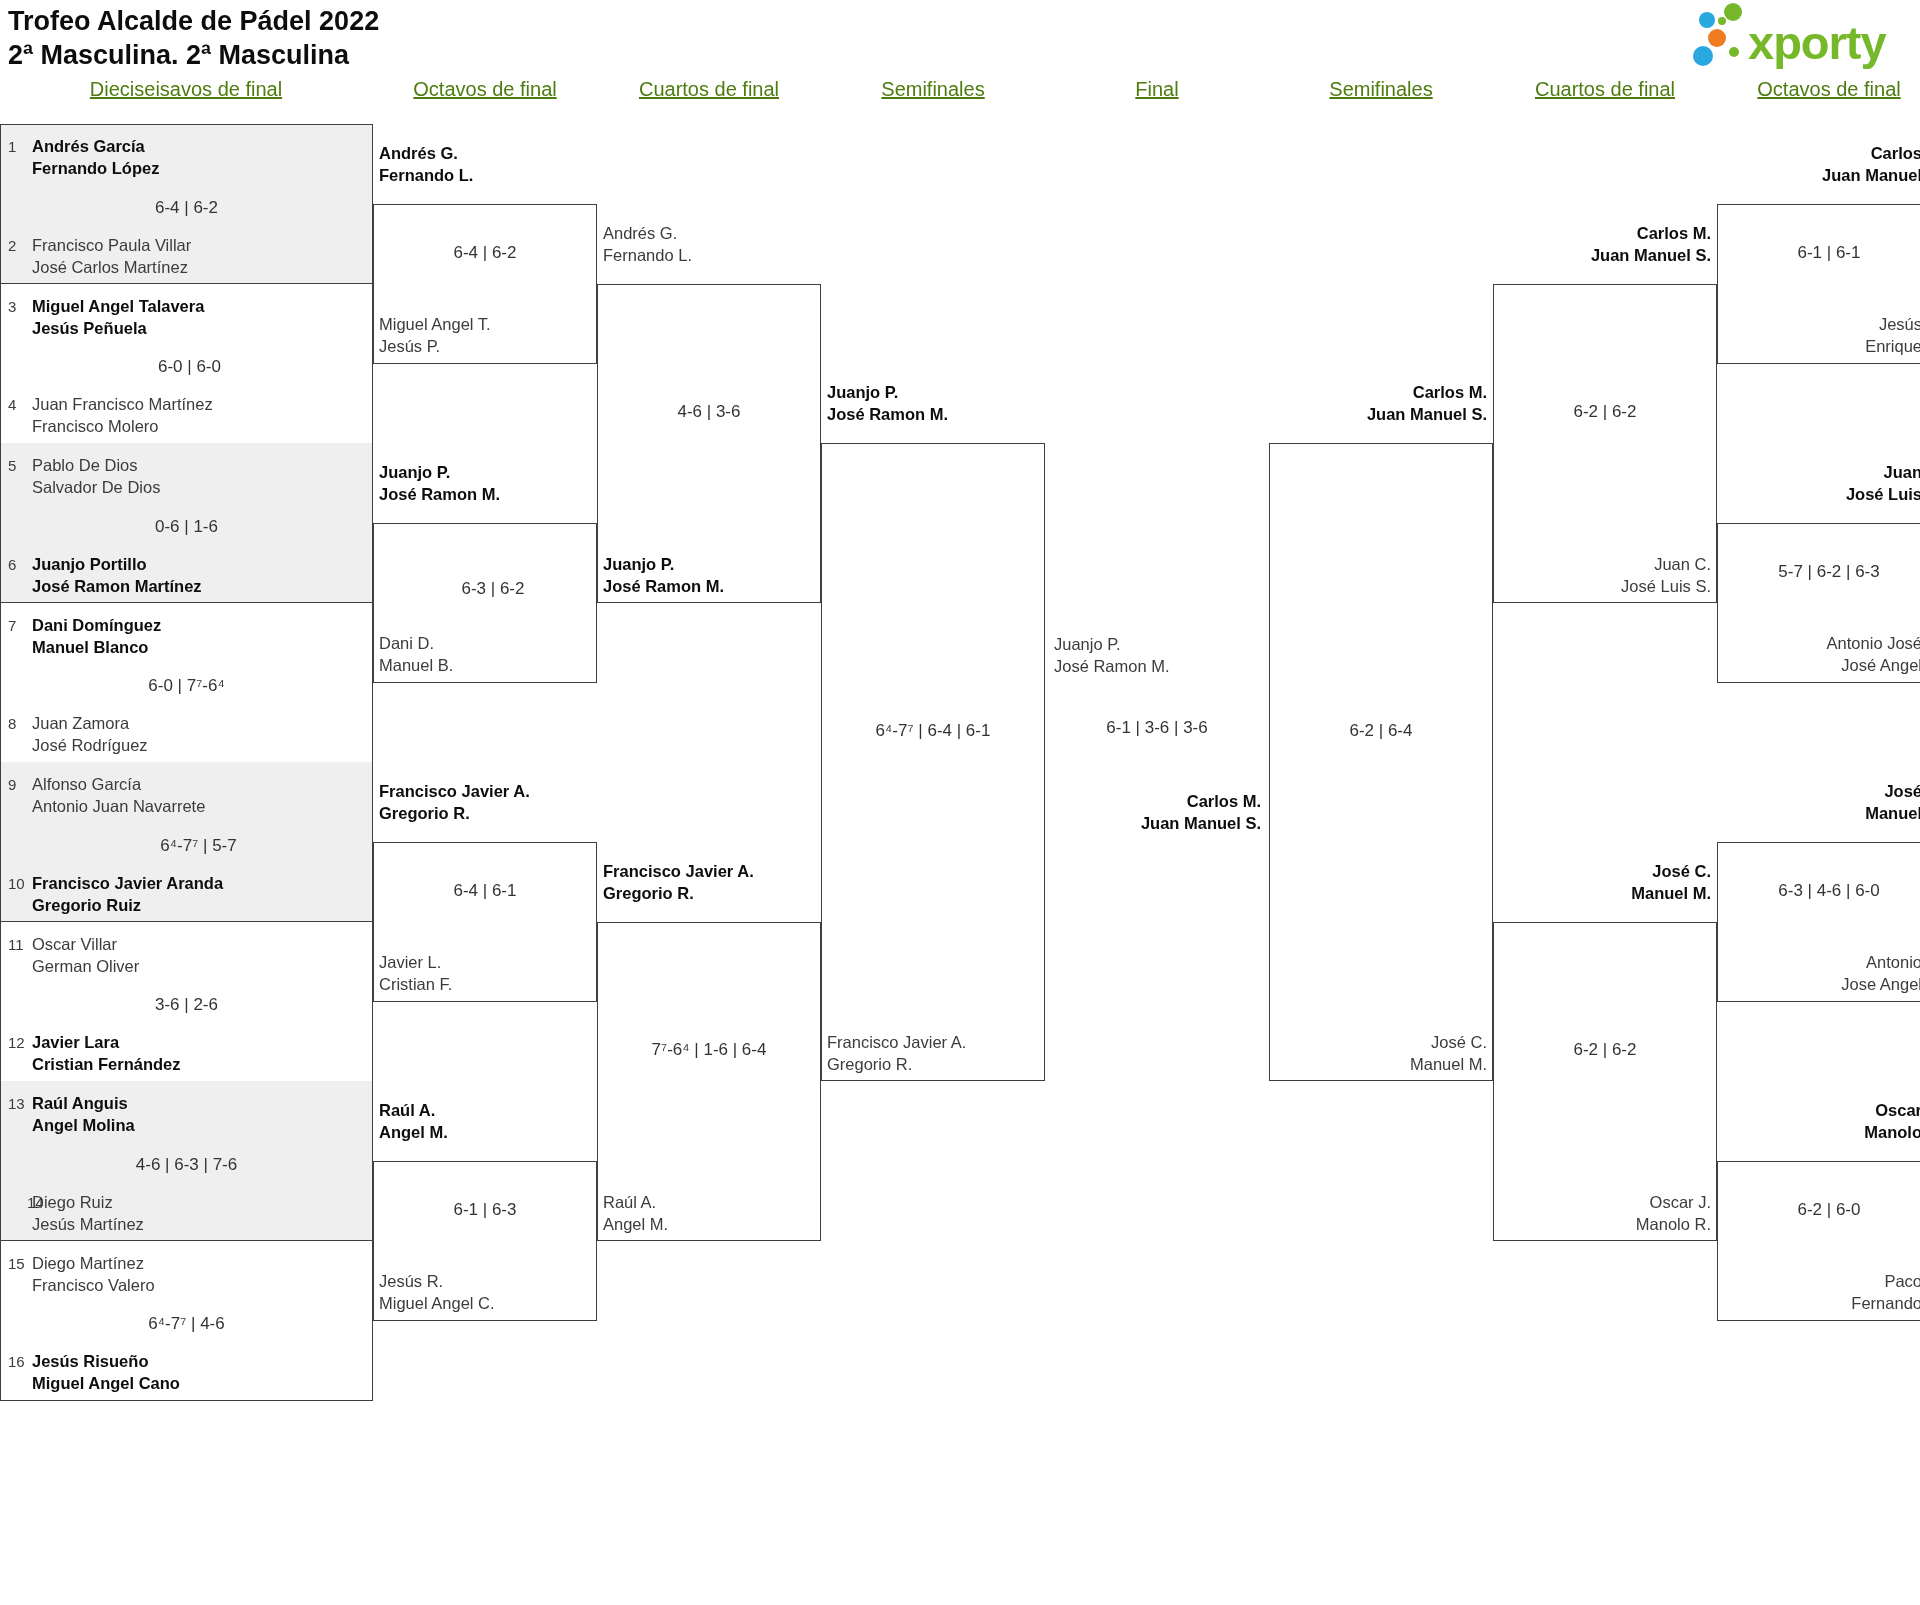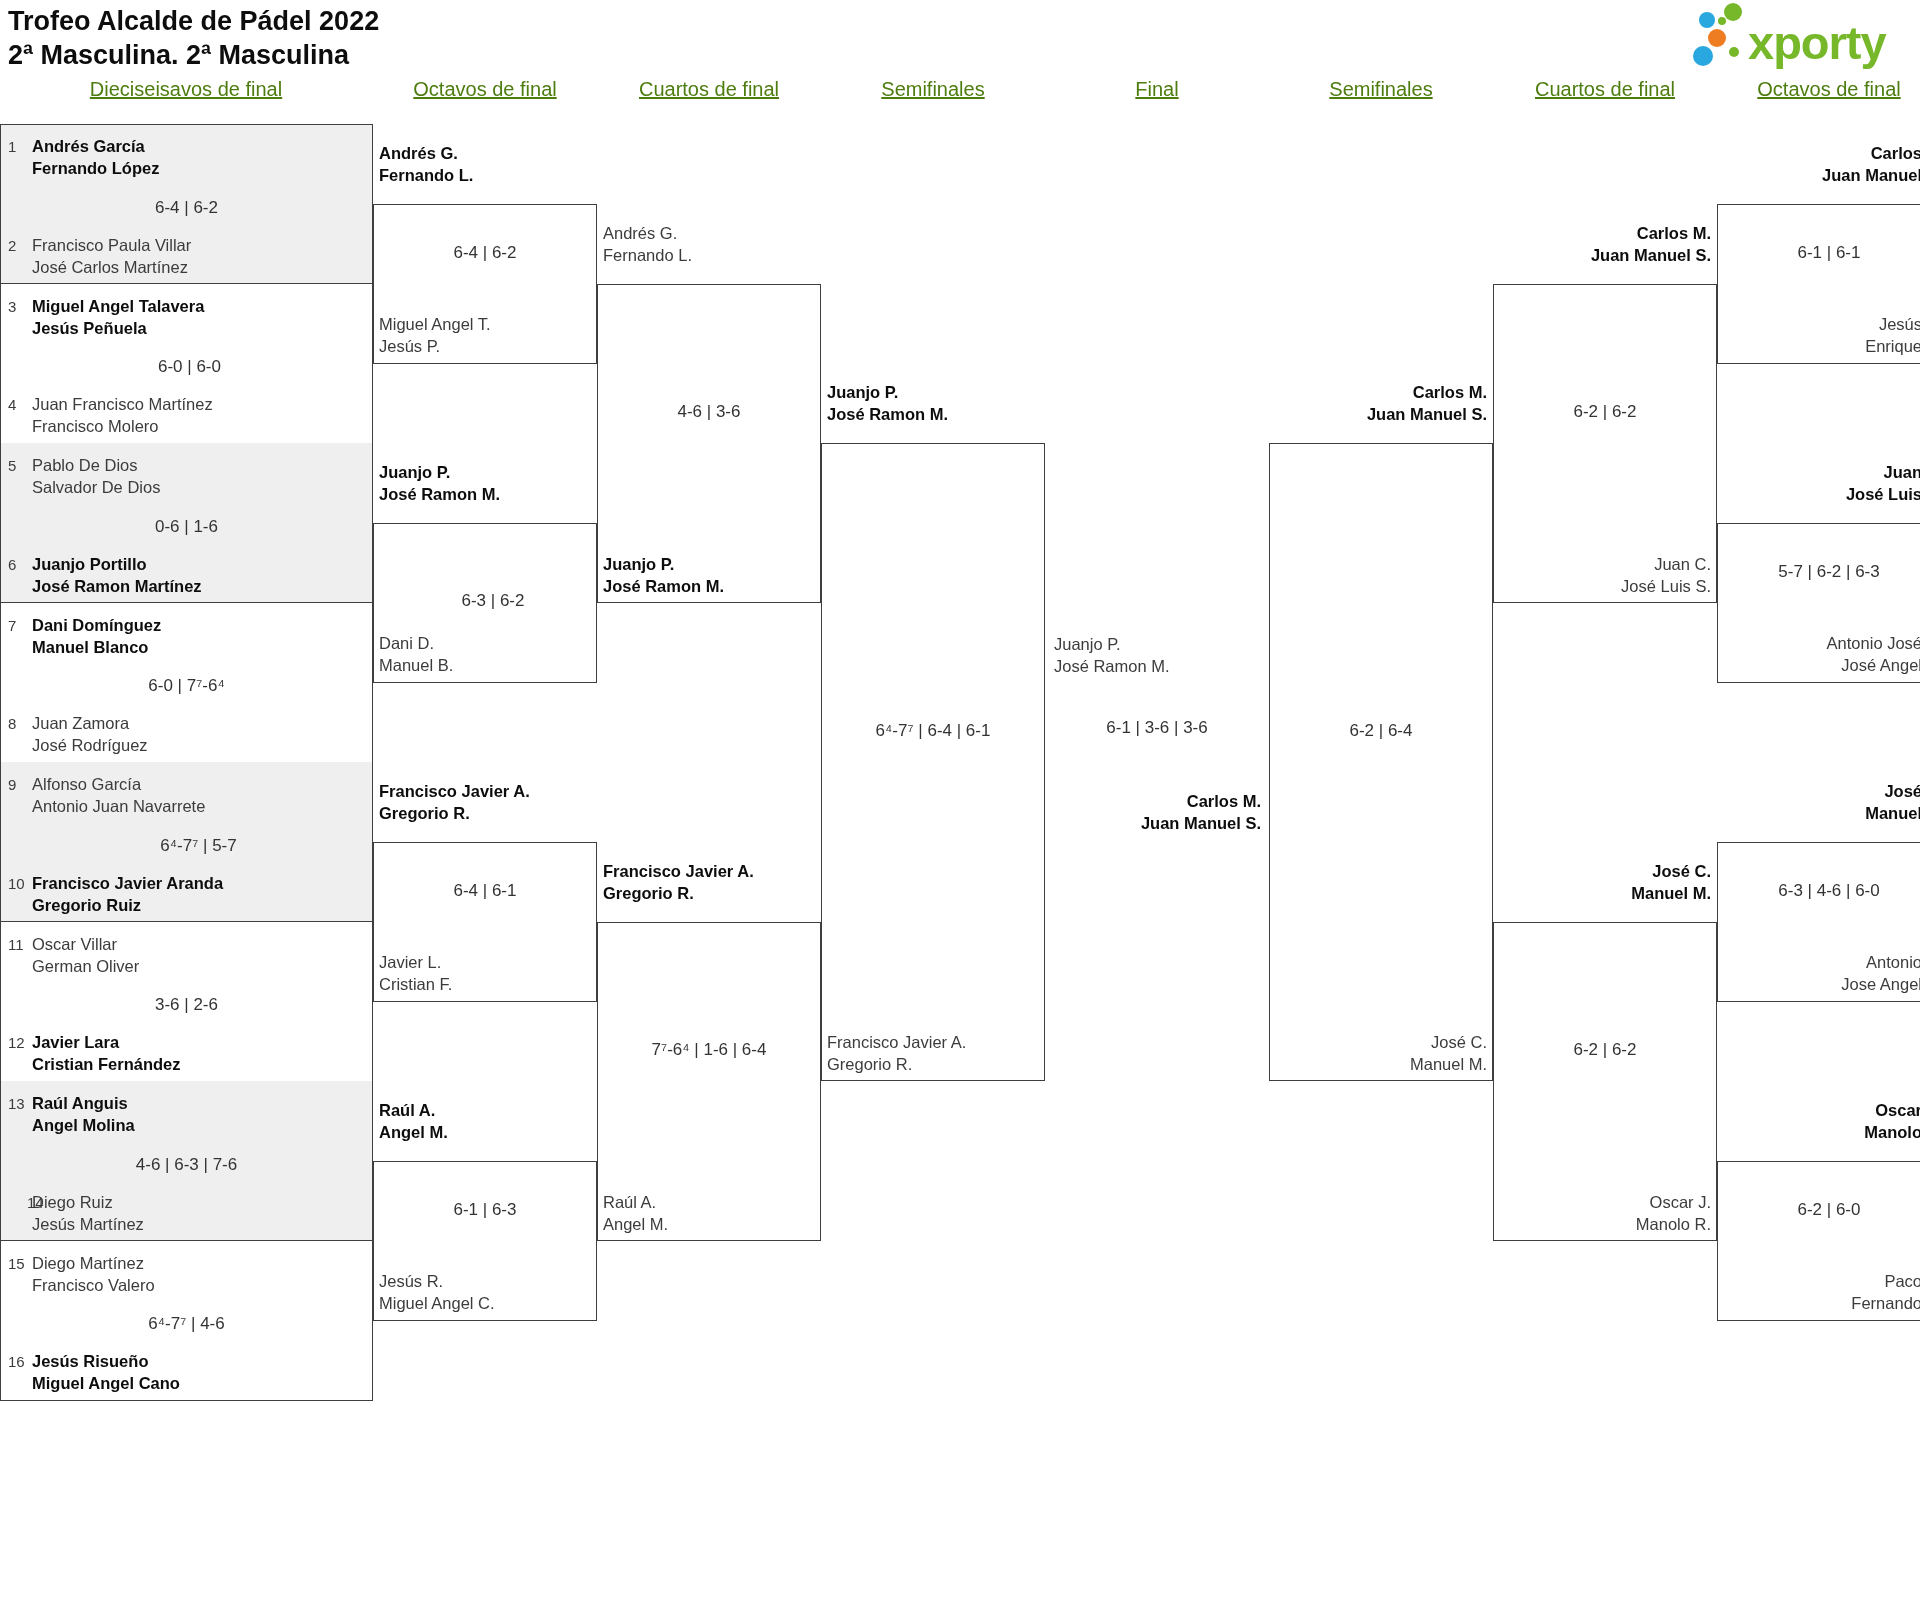--- a/index.html
+++ b/index.html
@@ -150,21 +150,21 @@
       <div class="score" style="left: 373px; width: 224px; top: 242px;">6-4 | 6-2</div>
       <div class="lbl" style="left: 379px; top: 313px;">
         <div>Miguel Angel T.</div>
         <div>Jesús P.</div>
       </div>
       <div class="box" style="left: 373px; top: 523px; width: 224px; height: 160px;"></div>
       <div class="lbl winner" style="left: 379px; top: 461px;">
         <div>Juanjo P.</div>
         <div>José Ramon M.</div>
       </div>
-      <div class="score" style="left: 373px; width: 240px; top: 590px;">6-3 | 6-2</div>
+      <div class="score" style="left: 373px; width: 240px; top: 578px;">6-3 | 6-2</div>
       <div class="lbl" style="left: 379px; top: 632px;">
         <div>Dani D.</div>
         <div>Manuel B.</div>
       </div>
       <div class="box" style="left: 373px; top: 842px; width: 224px; height: 160px;"></div>
       <div class="lbl winner" style="left: 379px; top: 780px;">
         <div>Francisco Javier A.</div>
         <div>Gregorio R.</div>
       </div>
       <div class="score" style="left: 373px; width: 224px; top: 880px;">6-4 | 6-1</div>

